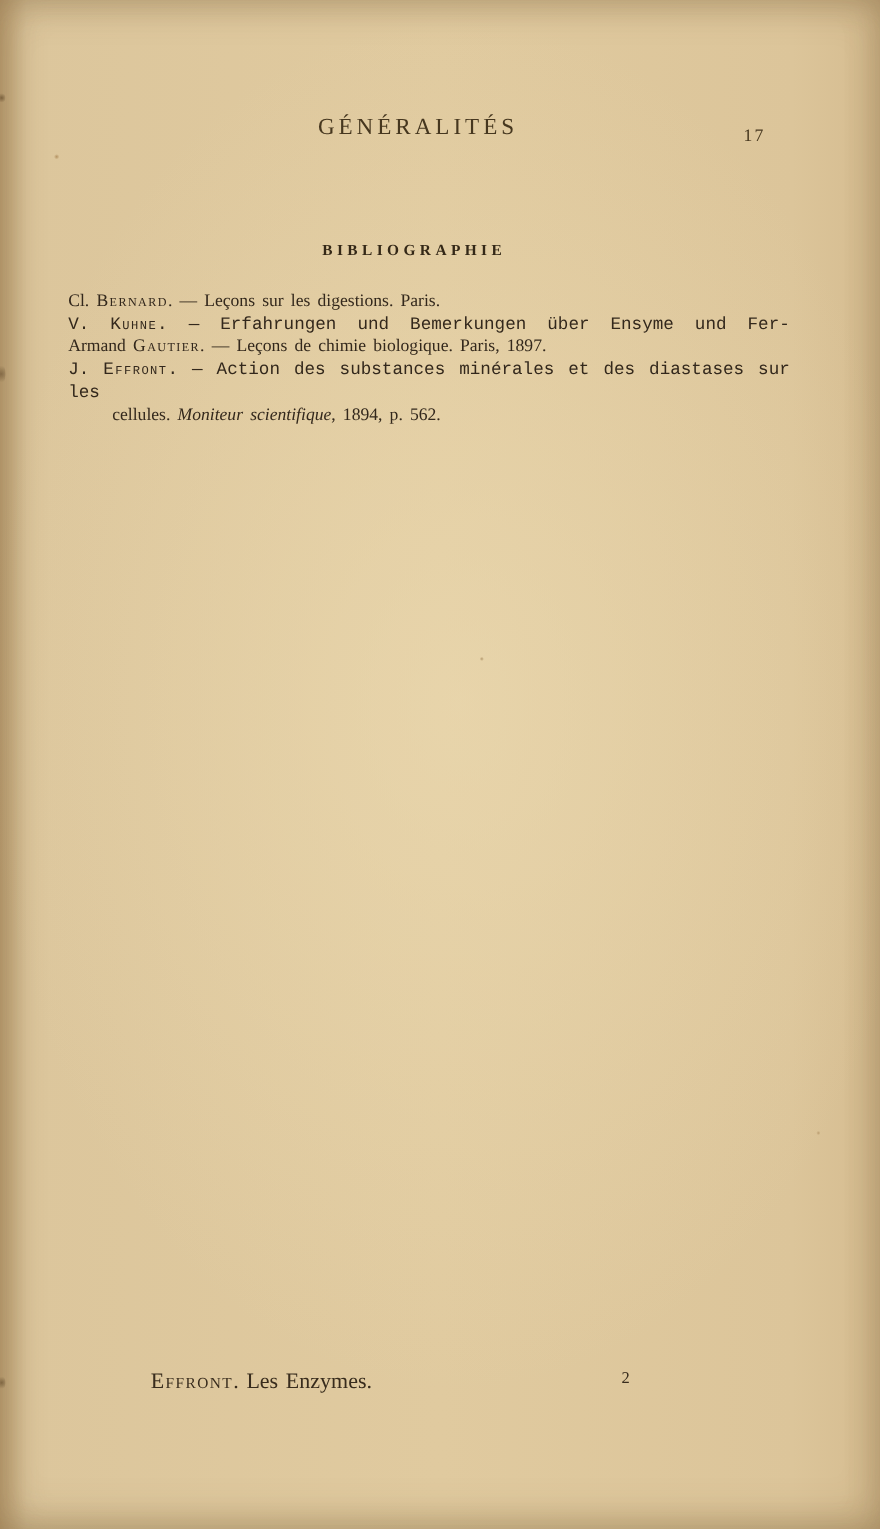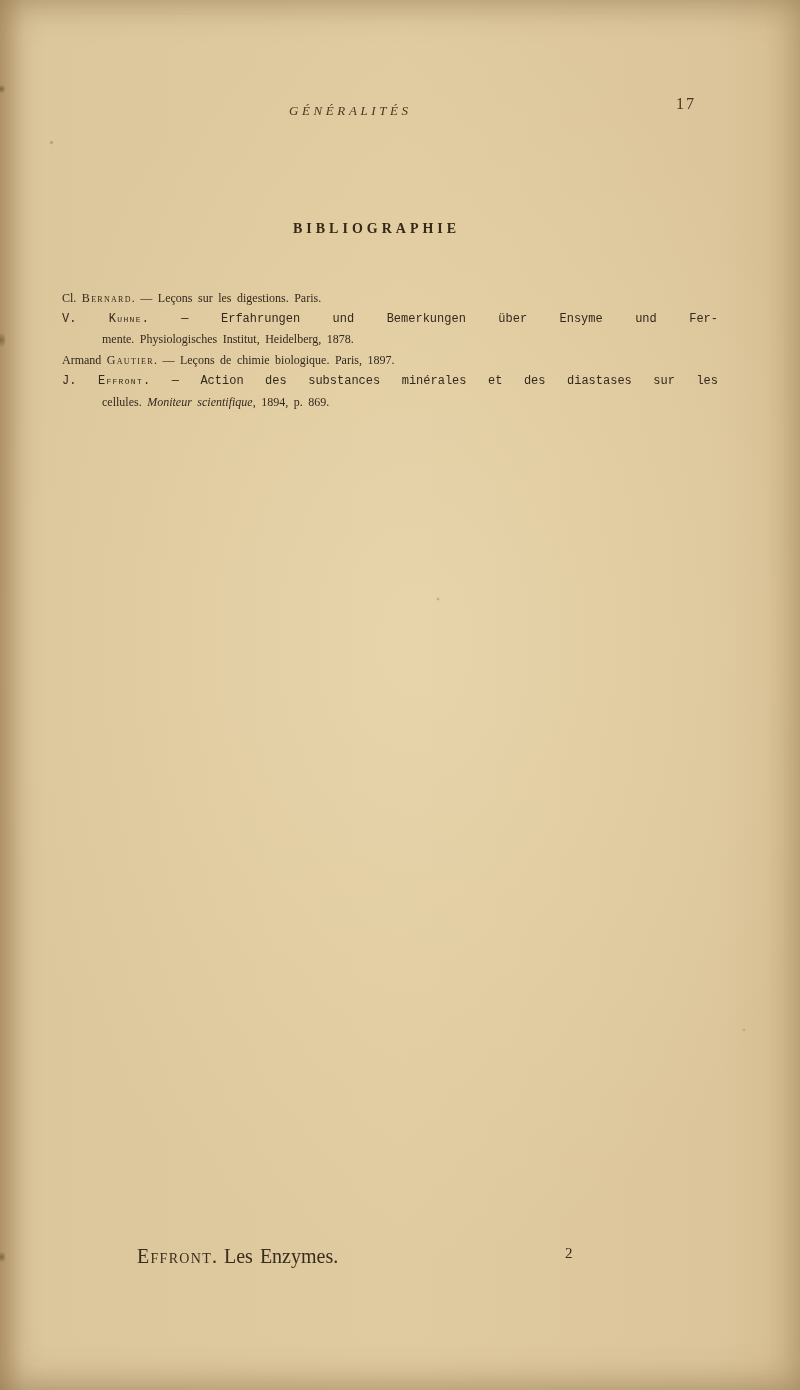--- a/index.html
+++ b/index.html
@@ -31,50 +31,49 @@
   }
   .speck {
     position: absolute;
     border-radius: 50%;
     pointer-events: none;
   }
   .running-title {
     position: absolute;
     left: 289px;
     top: 103px;
-    font-style: italic;
-    font-size: 13px;
+    font-size: 21px;
     letter-spacing: 3.6px;
     color: #46371f;
     white-space: nowrap;
   }
   .page-number {
     position: absolute;
     left: 676px;
-    top: 95px;
+    top: 115px;
     font-size: 16px;
     letter-spacing: 2px;
     color: #46371f;
   }
   .bib-heading {
     position: absolute;
     left: 293px;
     top: 221px;
     font-size: 14px;
     font-weight: bold;
     letter-spacing: 4px;
     color: #342817;
     white-space: nowrap;
   }
   .bib-block {
     position: absolute;
     left: 62px;
-    top: 288px;
+    top: 264px;
     width: 656px;
-    font-size: 12px;
+    font-size: 16px;
     line-height: 20.7px;
     word-spacing: 2.5px;
   }
   .bib-line { white-space: nowrap; }
   .bib-line.j {
     white-space: normal;
     text-align: justify;
     text-align-last: justify;
     font-family: Liberation Mono, monospace;
   }
@@ -117,28 +116,27 @@
   <div class="page-number">17</div>
 
   <div class="bib-heading">BIBLIOGRAPHIE</div>
 
   <div class="bib-block">
 
     <div class="bib-line"><span>Cl. </span><span class="sc">Bernard</span><span>. — Leçons sur les digestions. Paris.</span></div>
 
     <div class="bib-line j"><span>V. </span><span class="sc">Kuhne</span><span>. — Erfahrungen und Bemerkungen über Ensyme und Fer-</span></div>
 
-    <div class="bib-line cont"><span>mente. Physiologisches Institut, Heidelberg, 1878.</span></div>
 
 
 
     <div class="bib-line"><span>Armand </span><span class="sc">Gautier</span><span>. — Leçons de chimie biologique. Paris, 1897.</span></div>
 
     <div class="bib-line j"><span>J. </span><span class="sc">Effront</span><span>. — Action des substances minérales et des diastases sur les</span></div>
 
-    <div class="bib-line cont"><span>cellules. </span><span class="it">Moniteur scientifique</span><span>, 1894, p. 869.</span></div>
+    <div class="bib-line cont"><span>cellules. </span><span class="it">Moniteur scientifique</span><span>, 1894, p. 562.</span></div>
 
   </div>
 
   <div class="sig-line"><span class="sc">Effront</span><span>. Les Enzymes.</span></div>
   <div class="sig-number">2</div>
 
 </div>
 
 </body></html>

